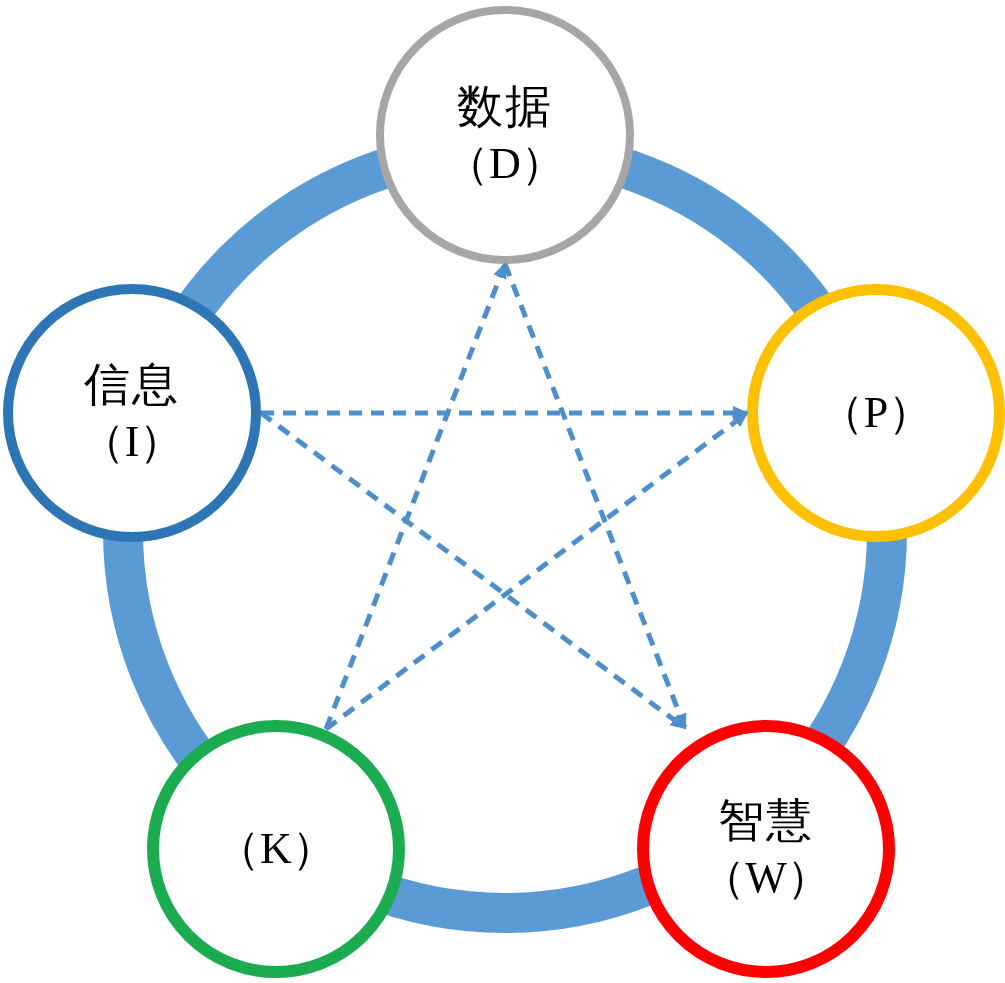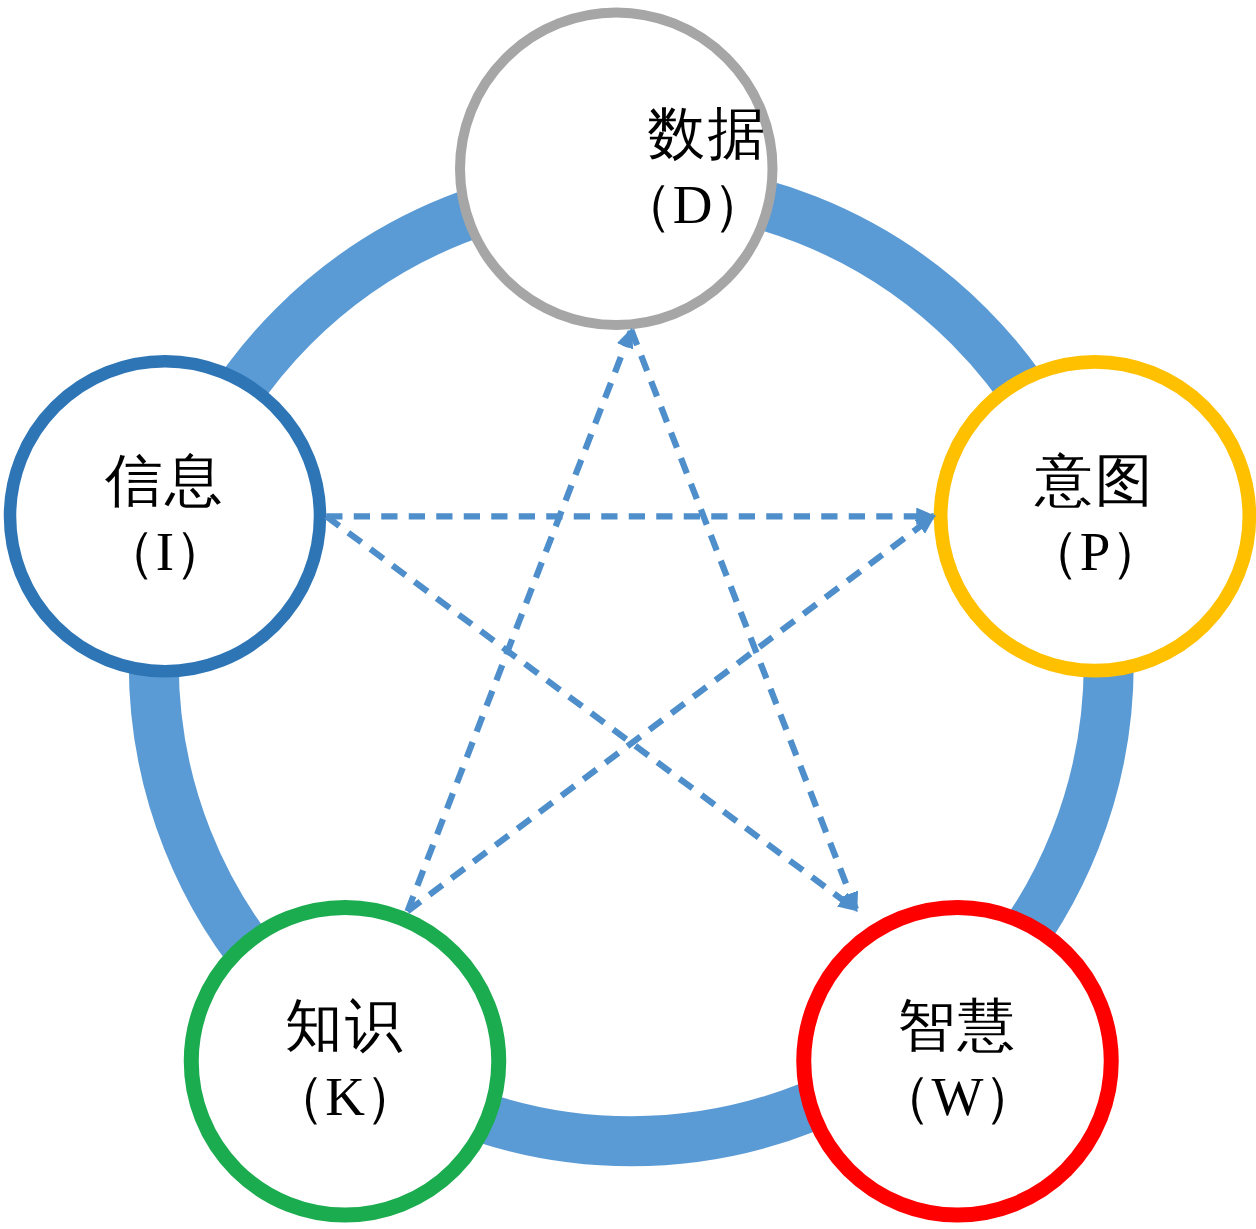--- a/index.html
+++ b/index.html
@@ -43,52 +43,50 @@
     color: #000000;
     letter-spacing: 2px;
     font-family: "Liberation Sans", "DejaVu Sans", sans-serif;
   }
   .node .en {
     font-size: 44px;
     line-height: 58px;
     color: #000000;
     font-family: "Liberation Serif", "DejaVu Serif", serif;
   }
-  #node-data      { left: 364px; top:   6px; border-width: 8px; align-items: flex-end;  }
+  #node-data      { left: 376px; top:   6px; border-width: 8px;  }
   #node-purpose   { left: 747px; top: 284px; border-width: 11px; }
   #node-information { left: 3px; top: 284px; border-width: 10px; }
   #node-knowledge { left: 147px; top: 720px; border-width: 12px; }
   #node-wisdom    { left: 637px; top: 720px; border-width: 12px; }
 </style>
 </head>
 <body>
 
 <div id="canvas">
 
   <svg class="layer" width="1005" height="983" viewBox="0 0 1005 983">
     <circle cx="505" cy="531" r="382" fill="none" stroke-width="40" style="stroke: rgb(91, 155, 213);"></circle>
   </svg>
 
   <div class="node" id="node-data" style="border-color: rgb(166, 166, 166);">
     <span class="zh">数据</span>
     <span class="en">（D）</span>
   </div>
 
   <div class="node" id="node-purpose" style="border-color: rgb(255, 192, 0);">
-    <span class="zh">意图</span>
     <span class="en">（P）</span>
   </div>
 
   <div class="node" id="node-information" style="border-color: rgb(46, 117, 182);">
     <span class="zh">信息</span>
     <span class="en">（I）</span>
   </div>
 
   <div class="node" id="node-knowledge" style="border-color: rgb(28, 172, 80);">
-    <span class="zh">知识</span>
     <span class="en">（K）</span>
   </div>
 
   <div class="node" id="node-wisdom" style="border-color: rgb(255, 0, 0);">
     <span class="zh">智慧</span>
     <span class="en">（W）</span>
   </div>
 
   <svg class="layer" width="1005" height="983" viewBox="0 0 1005 983" style="z-index:3">
     <defs>

